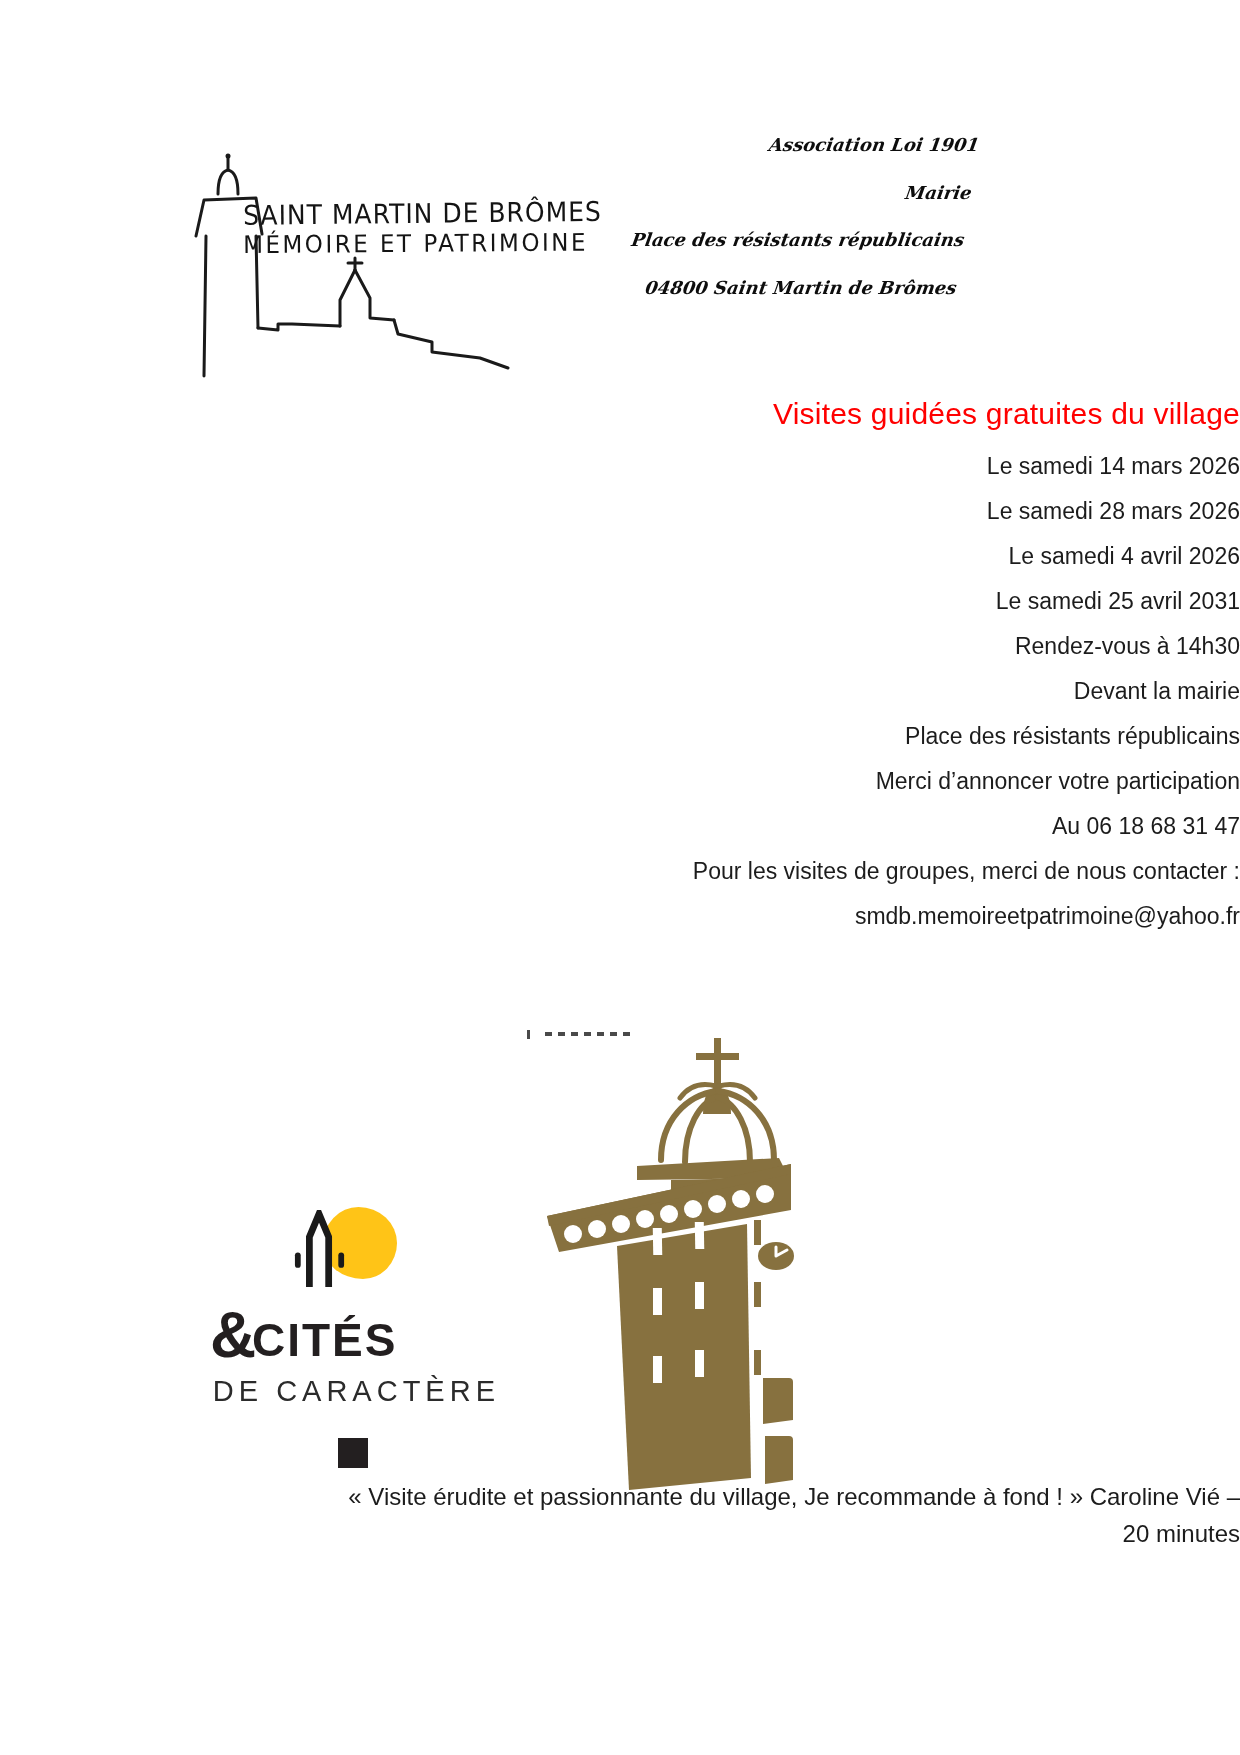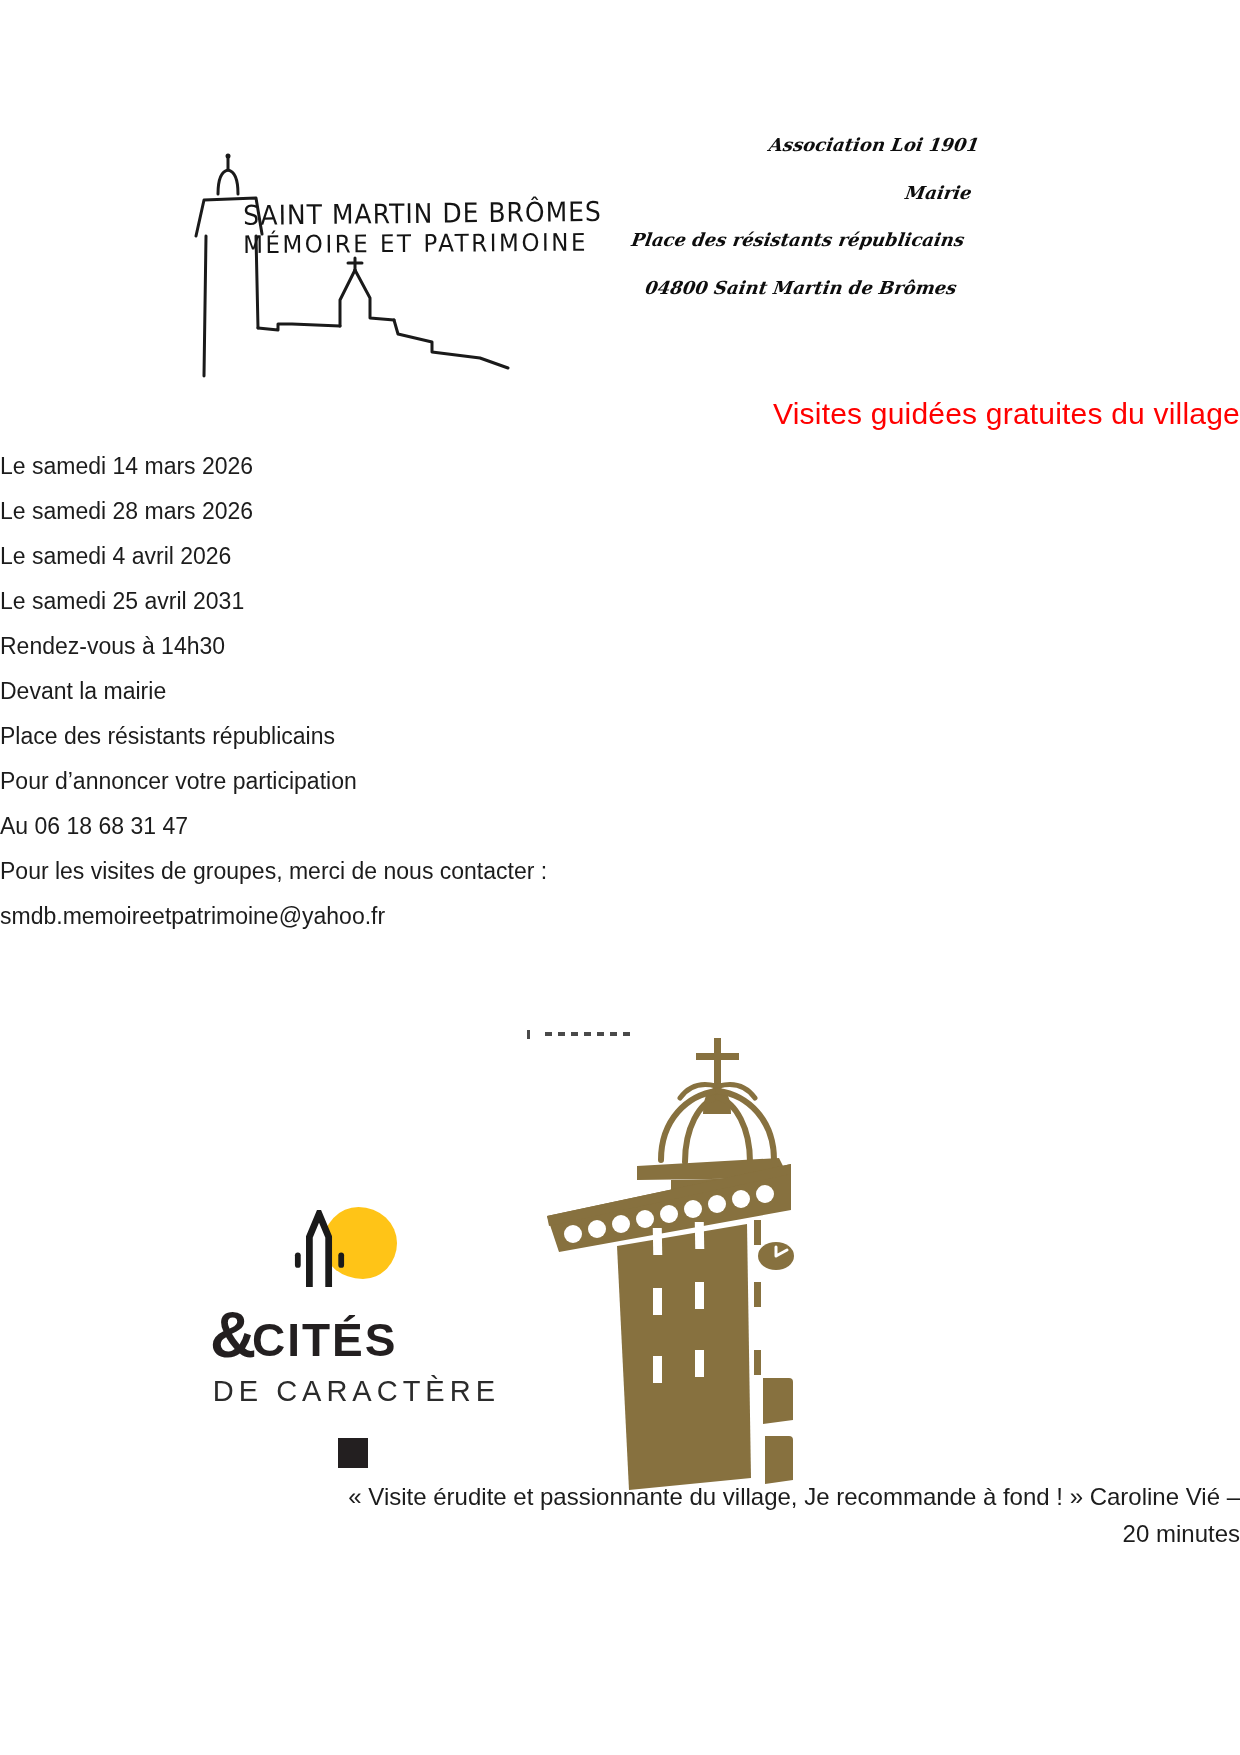--- a/index.html
+++ b/index.html
@@ -41,21 +41,21 @@
   .address .addr-line{height:47.5px;line-height:28px;white-space:nowrap;}
   
   .title{
     position:absolute;left:0;top:397px;width:100%;
     text-align:right;
     font-size:30px;color:#ff0000;
     letter-spacing:0.2px;
   }
   .info-list{
     position:absolute;left:0;top:455px;width:100%;
-    text-align:left;font-size:23px;color:#1c1c1c;
+    text-align:right;font-size:23px;color:#1c1c1c;
   }
   .info-line{margin-bottom:22px;line-height:23px;white-space:nowrap;}
   
   .clipped-frag{
     position:absolute;left:527px;top:1028px;width:112px;height:12px;
   }
   .clipped-frag .tick{position:absolute;left:0;top:2px;width:3px;height:9px;background:#4a4a4a;}
   .clipped-frag .dashes{
     position:absolute;left:18px;top:4px;width:90px;height:4px;
     background:repeating-linear-gradient(90deg,#4a4a4a 0 7px,transparent 7px 13px);
@@ -136,21 +136,21 @@
   <div class="title">Visites guidées gratuites du village</div>
 
   <div class="info-list">
     <div class="info-line">Le samedi 14 mars 2026</div>
     <div class="info-line">Le samedi 28 mars 2026</div>
     <div class="info-line">Le samedi 4 avril 2026</div>
     <div class="info-line">Le samedi 25 avril 2031</div>
     <div class="info-line">Rendez-vous à 14h30</div>
     <div class="info-line">Devant la mairie</div>
     <div class="info-line">Place des résistants républicains</div>
-    <div class="info-line">Pour d’annoncer votre participation</div>
+    <div class="info-line">Merci d’annoncer votre participation</div>
     <div class="info-line">Au 06 18 68 31 47</div>
     <div class="info-line">Pour les visites de groupes, merci de nous contacter :</div>
     <div class="info-line">smdb.memoireetpatrimoine@yahoo.fr</div>
   </div>
 
   <div class="clipped-frag">
     <div class="tick"></div>
     <div class="dashes"></div>
   </div>
 

